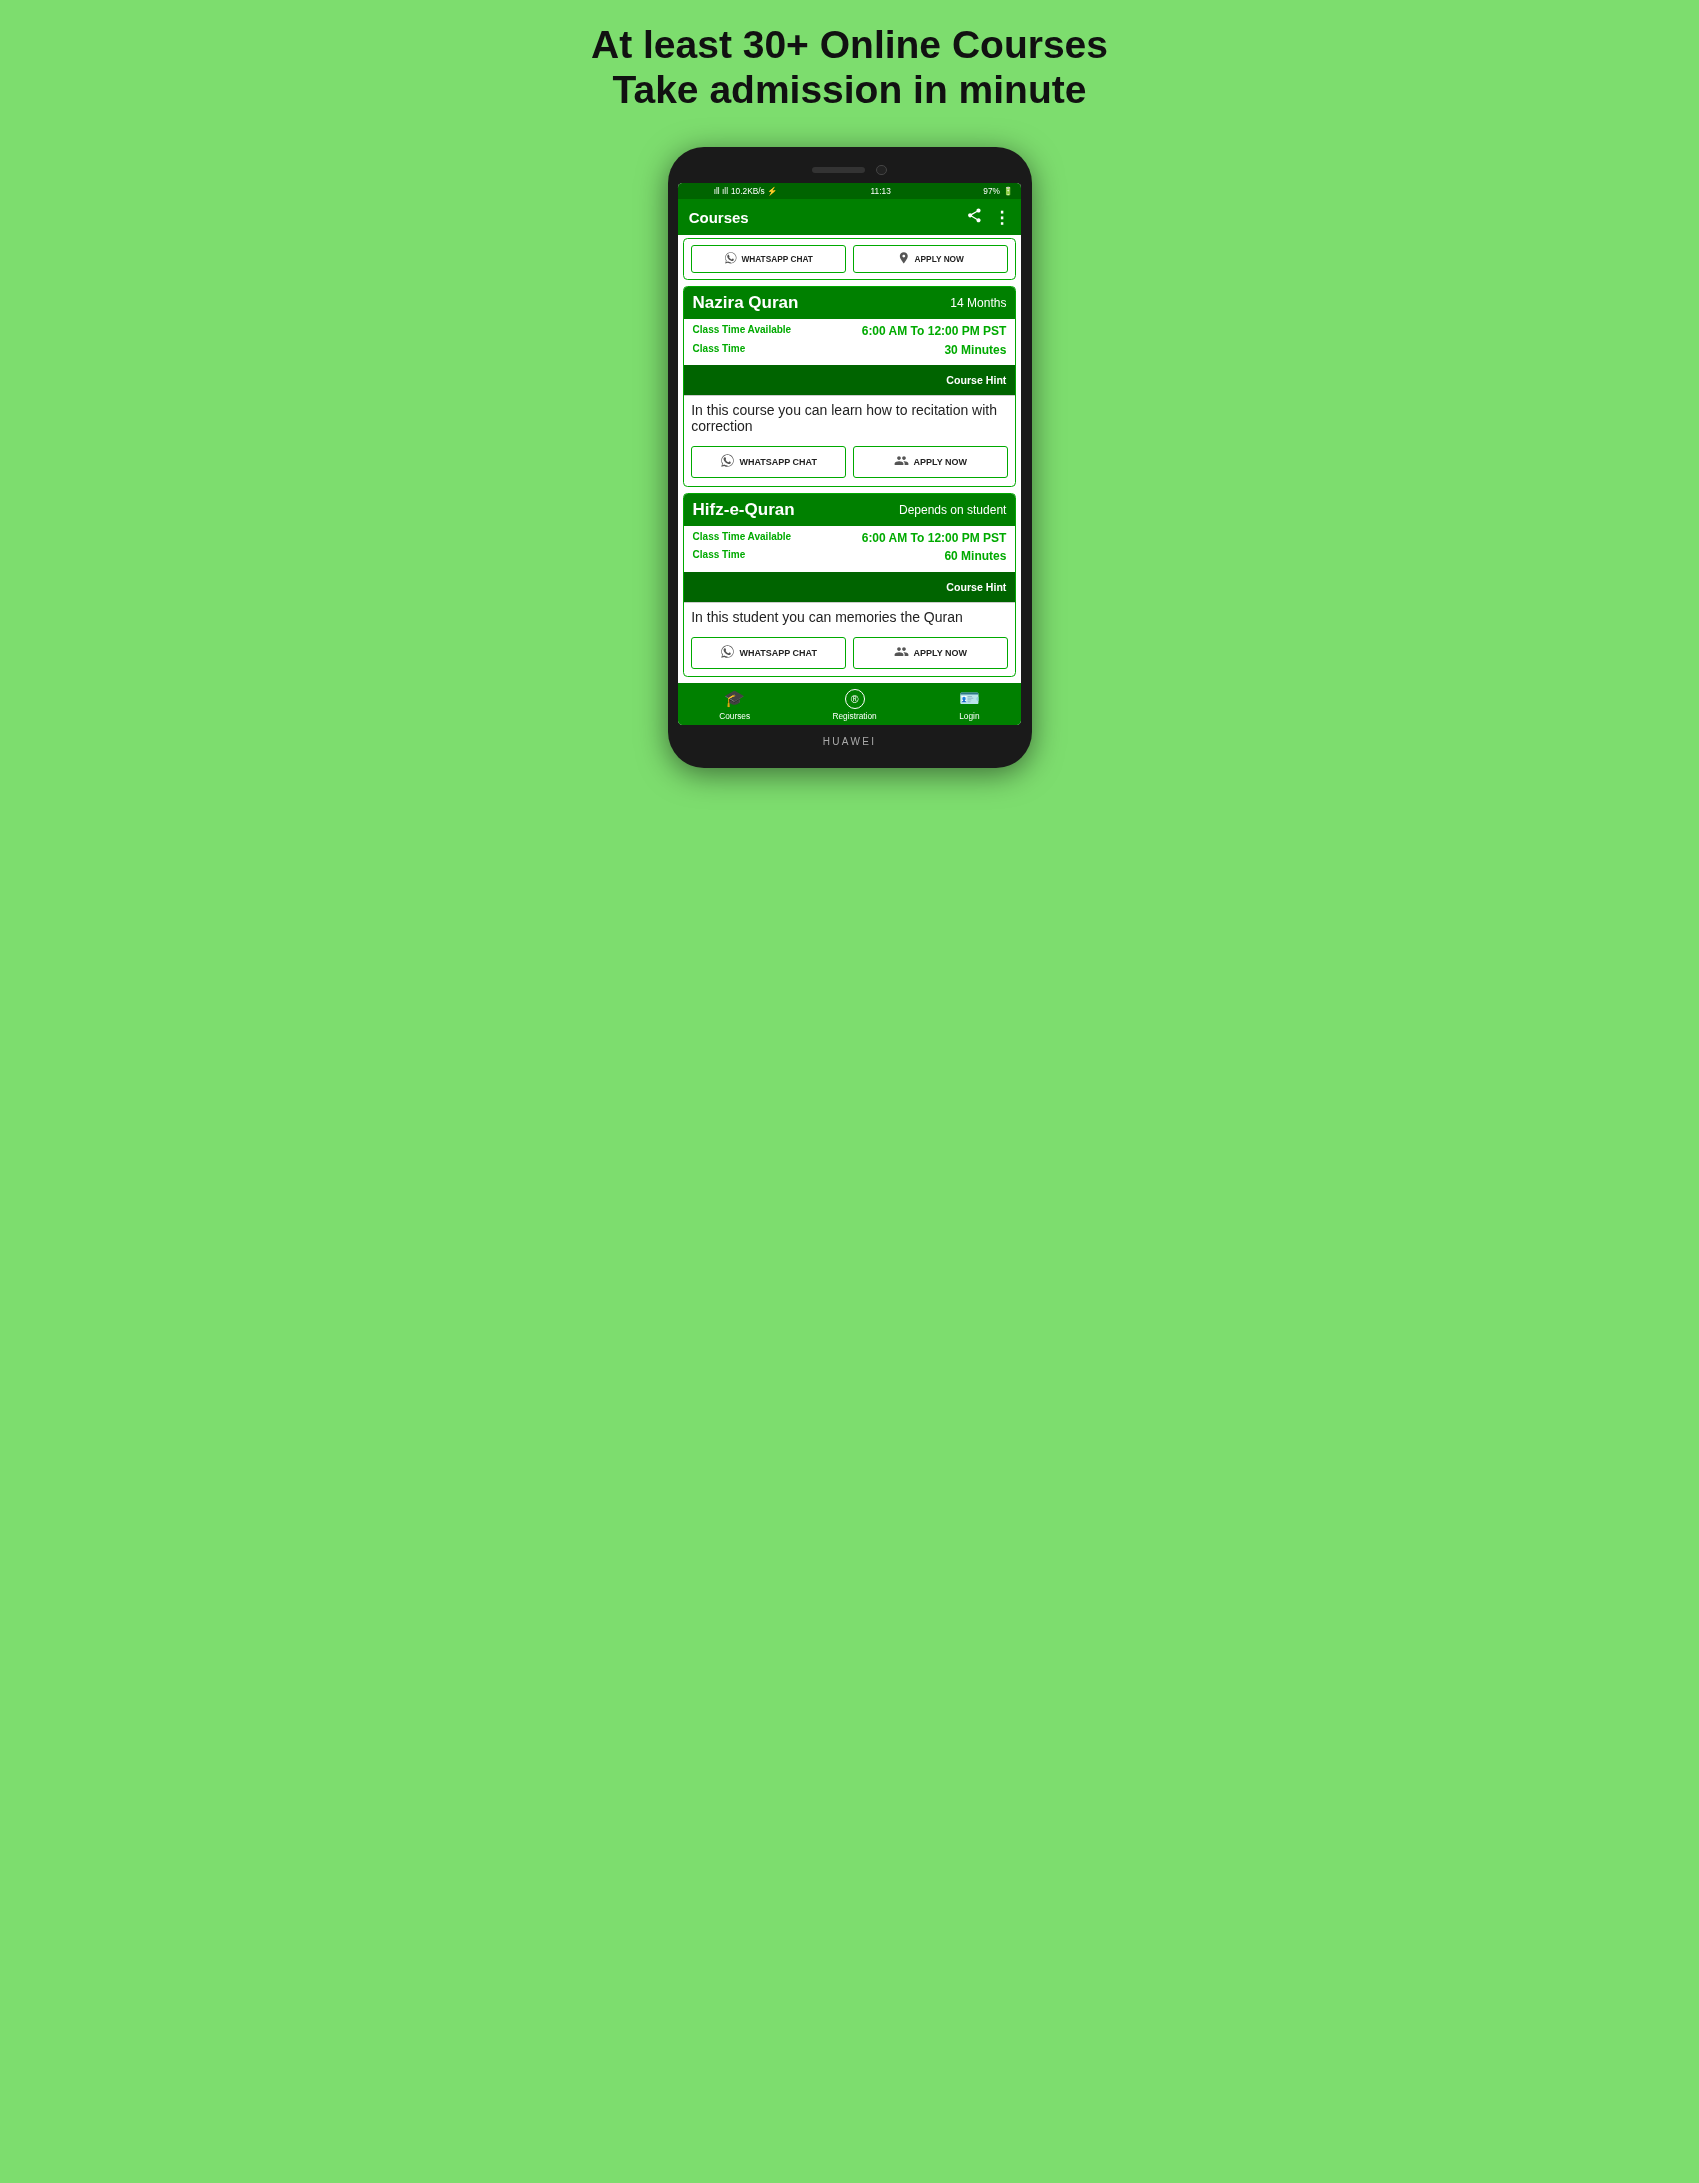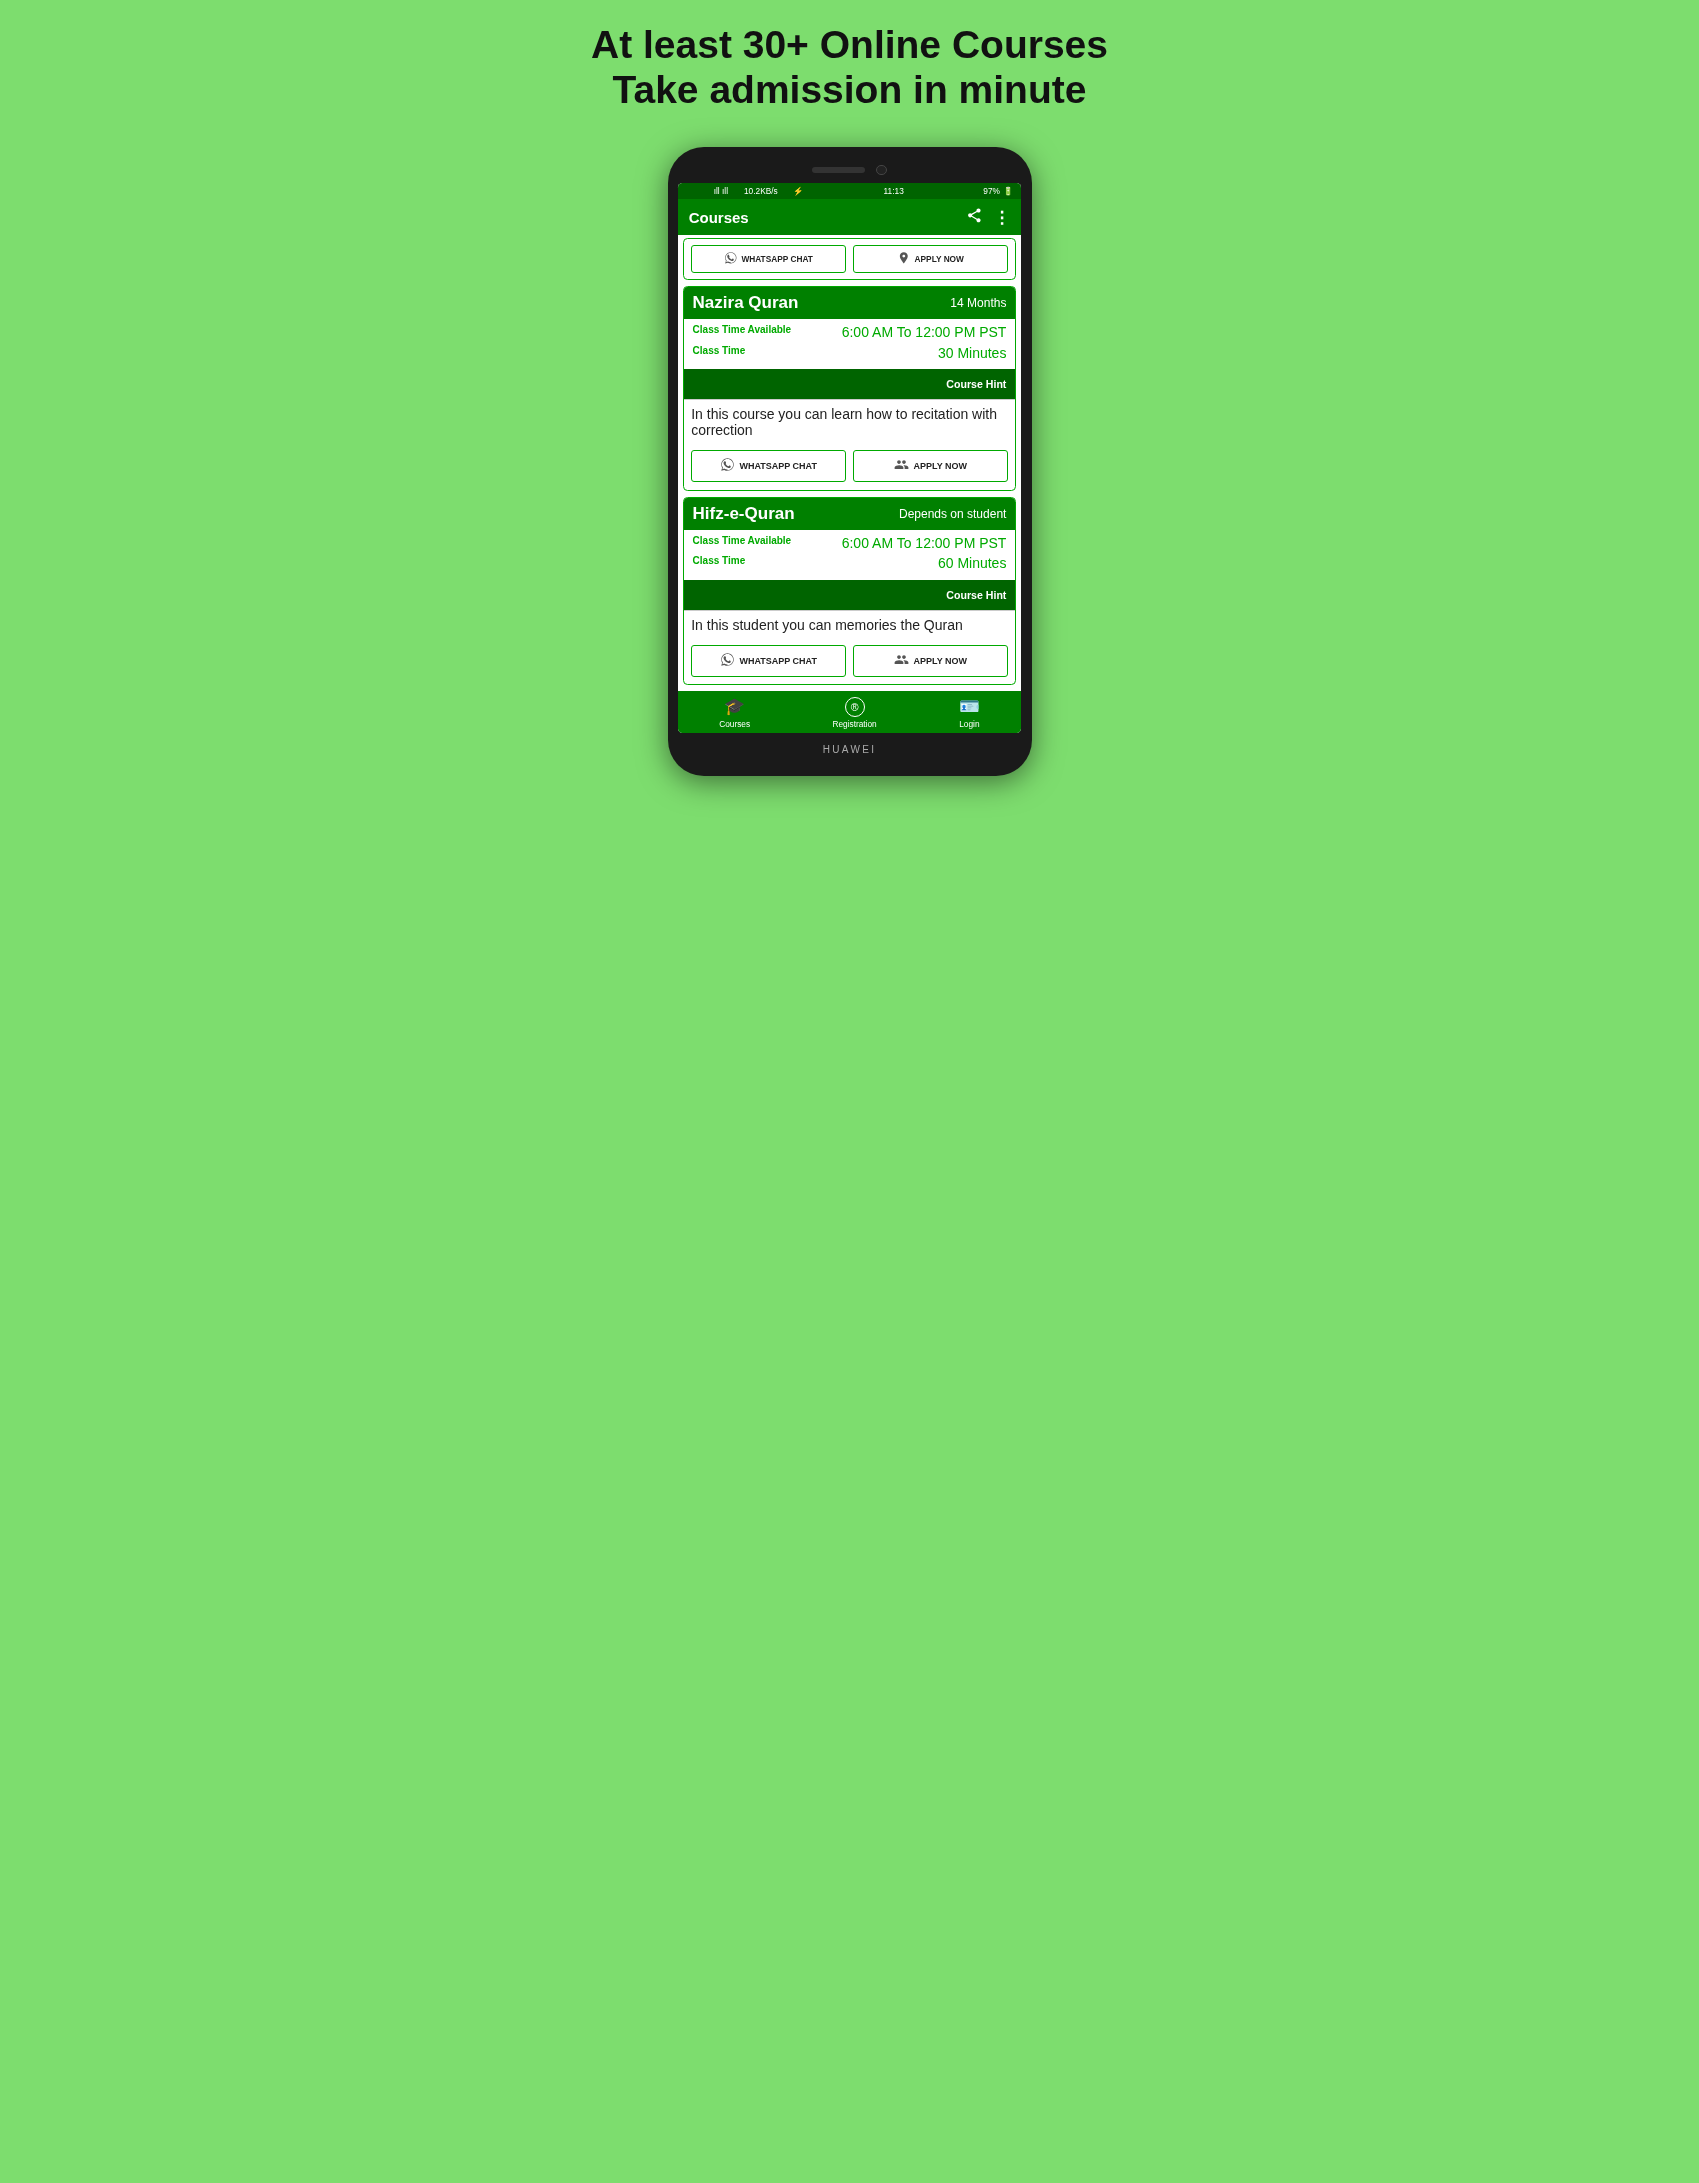--- a/index.html
+++ b/index.html
@@ -68,21 +68,21 @@
     .status-bar {
       background: #006400;
       color: #fff;
       font-size: 8.3px;
       display: flex;
       justify-content: space-between;
       align-items: center;
       padding: 3px 7.6px;
     }
 
-    .status-left { display: flex; align-items: flex-start; gap: 16px; padding-left: 28px; }
+    .status-left { display: flex; align-items: flex-start; gap: 3px; padding-left: 28px; }
     .status-right { display: flex; align-items: center; gap: 3px; }
 
     
     .app-header {
       background: #008000;
       color: #fff;
       display: flex;
       align-items: center;
       justify-content: space-between;
       padding: 7.6px 10.6px;
@@ -146,22 +146,22 @@
     }
 
     .info-label {
       color: #00aa00;
       font-size: 10px;
       font-weight: bold;
     }
 
     .info-value {
       color: #00aa00;
-      font-size: 14px;
-      font-weight: normal;
+      font-size: 12px;
+      font-weight: bold;
       padding-left: 30px;
     }
 
     .course-hint-header {
       background: #006400;
       color: #fff;
       text-align: right;
       font-size: 10.6px;
       font-weight: bold;
       padding: 9px;

